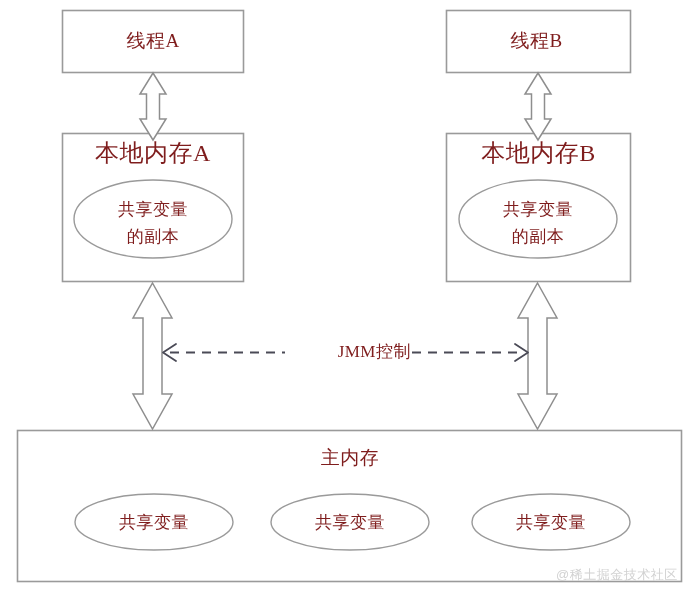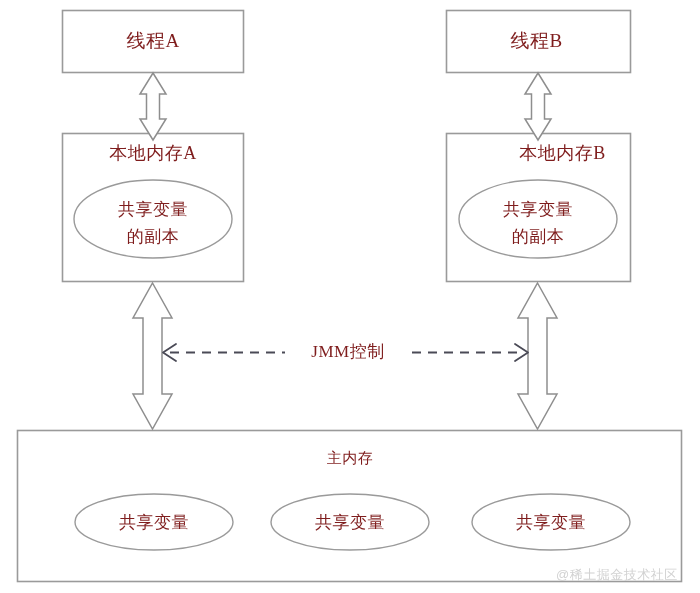--- a/index.html
+++ b/index.html
@@ -27,37 +27,37 @@
     text-align: center;
     color: #7f1d1d;
     font-family: "Liberation Serif", "DejaVu Serif", serif;
     letter-spacing: 0.5px;
   }
   .lbl-box {
     font-size: 19px;
     line-height: 22px;
   }
   .lbl-mem {
-    font-size: 18px;
+    font-size: 24px;
     line-height: 21px;
   }
   .lbl-ellipse {
     font-size: 17px;
     line-height: 23px;
   }
   .lbl-ellipse-main {
     font-size: 17px;
     line-height: 21px;
   }
   .lbl-jmm {
     font-size: 17px;
     line-height: 20px;
   }
   .lbl-main {
-    font-size: 15px;
+    font-size: 19px;
     line-height: 22px;
   }
   .watermark {
     position: absolute;
     font-size: 13px;
     color: #d2d2d2;
     font-family: "Liberation Sans", "DejaVu Sans", sans-serif;
     white-space: nowrap;
     letter-spacing: 0.5px;
   }
@@ -105,29 +105,29 @@
 
   <path d="M 515 344 L 528 352.5 L 515 361" fill="none" stroke="#4a4a56" stroke-width="1.8" stroke-linecap="round" stroke-linejoin="round"></path>
 </svg>
 
 <div class="lbl lbl-box" style="left:62px; top:30px; width:182px;">线程A</div>
 
 <div class="lbl lbl-box" style="left:446px; top:30px; width:181px;">线程B</div>
 
 <div class="lbl lbl-mem" style="left:62px; top:143px; width:182px;">本地内存A</div>
 
-<div class="lbl lbl-mem" style="left:446px; top:143px; width:185px;margin-left:24px;">本地内存B</div>
+<div class="lbl lbl-mem" style="left:446px; top:143px; width:185px;">本地内存B</div>
 
 <div class="lbl lbl-ellipse" style="left:74px; top:198px; width:158px;">共享变量</div>
 <div class="lbl lbl-ellipse" style="left:74px; top:225px; width:158px;">的副本</div>
 
 <div class="lbl lbl-ellipse" style="left:459px; top:198px; width:158px;">共享变量</div>
 <div class="lbl lbl-ellipse" style="left:459px; top:225px; width:158px;">的副本</div>
 
-<div class="lbl lbl-jmm" style="left:285px; top:342px; width:126px; background:#ffffff;">JMM控制</div>
+<div class="lbl lbl-jmm" style="left:285px; top:342px; width:126px; background:#ffffff;text-align:right;">JMM控制</div>
 
 <div class="lbl lbl-main" style="left:287px; top:447px; width:126px;">主内存</div>
 
 <div class="lbl lbl-ellipse-main" style="left:75px; top:512px; width:158px;">共享变量</div>
 <div class="lbl lbl-ellipse-main" style="left:271px; top:512px; width:158px;">共享变量</div>
 <div class="lbl lbl-ellipse-main" style="left:472px; top:512px; width:158px;">共享变量</div>
 
 <div class="watermark" style="left:556px; top:566px;text-align:center;">@稀土掘金技术社区</div>
 
 </body></html>

